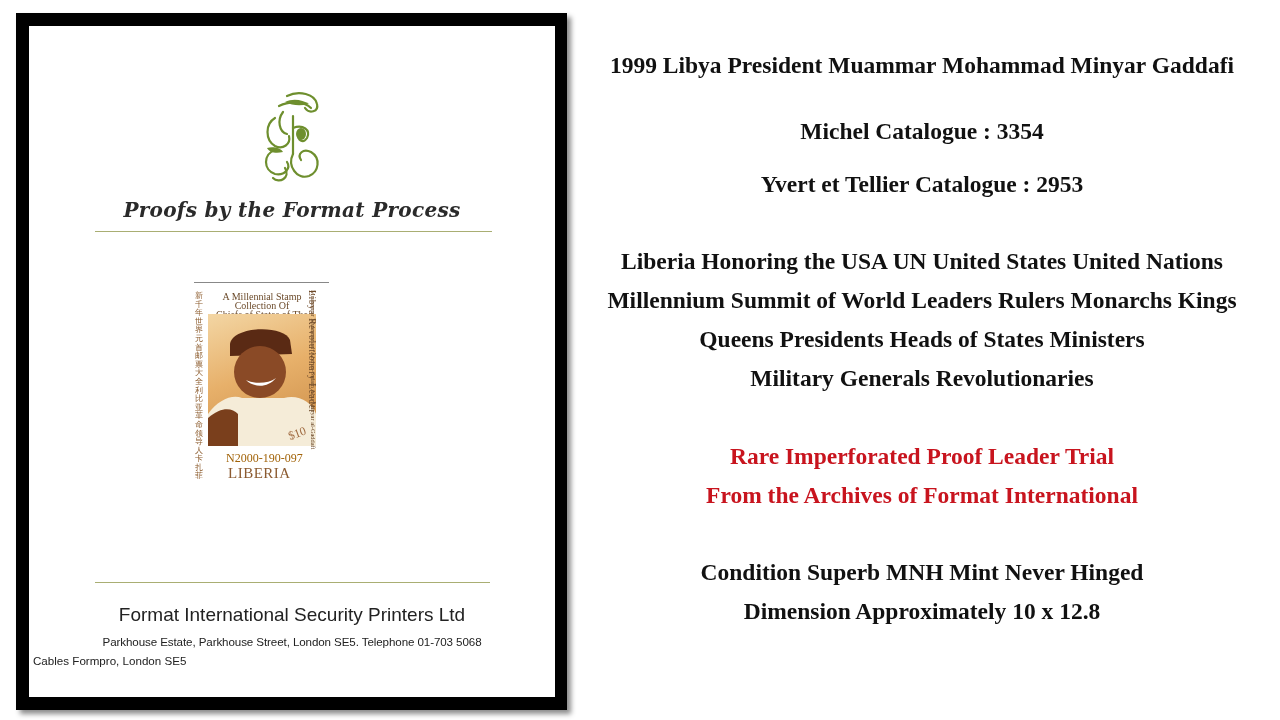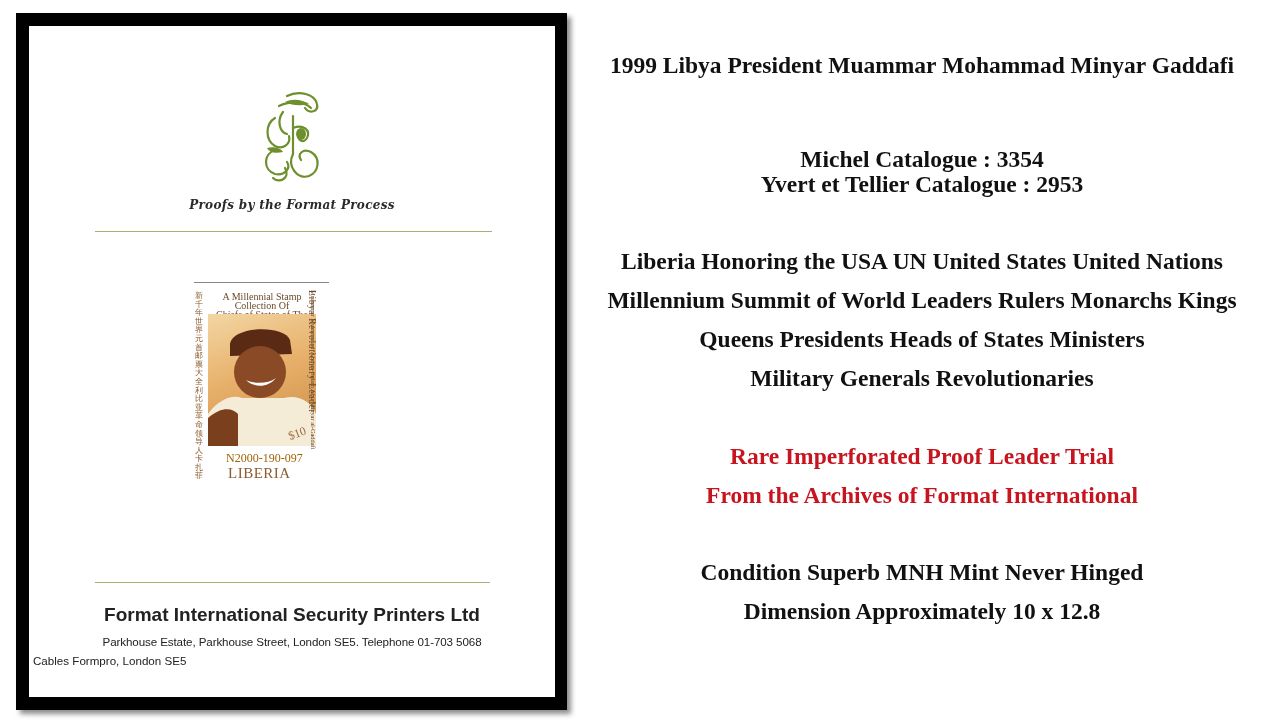--- a/index.html
+++ b/index.html
@@ -3,39 +3,39 @@
 <meta charset="utf-8">
 <style>
   html, body { margin:0; padding:0; }
   body { width:1280px; height:720px; background:#ffffff; position:relative; overflow:hidden; font-family:"Liberation Serif", serif; }
 
   
   .frame { position:absolute; left:16px; top:13px; width:551px; height:697px; background:#000; box-shadow:4px 4px 5px rgba(0,0,0,0.45); }
   .card { position:absolute; left:13px; top:13px; width:526px; height:671px; background:#fff; }
 
   .logo { position:absolute; left:228px; top:62px; width:70px; height:98px; }
-  .proofs-title { position:absolute; left:0; width:100%; top:172px; text-align:center; font-family:"DejaVu Serif", serif; font-style:italic; font-weight:bold; font-size:12px; color:#2a2a2a; letter-spacing:0.3px; }
+  .proofs-title { position:absolute; left:0; width:100%; top:172px; text-align:center; font-family:"DejaVu Serif", serif; font-style:italic; font-weight:bold; font-size:20px; color:#2a2a2a; letter-spacing:0.3px; }
   .rule { position:absolute; height:1px; background:#9aa05a; opacity:0.85; }
   .rule.top { left:66px; width:397px; top:205px; }
   .rule.bottom { left:66px; width:395px; top:556px; }
 
   
   .stamp-hairline { position:absolute; left:165px; top:256px; width:135px; height:1px; background:#555; opacity:0.7; }
   .stamp { position:absolute; left:163px; top:258px; width:135px; height:200px; background:#fff; }
   .stamp-cjk-left { position:absolute; left:2px; top:8px; width:10px; font-size:8px; line-height:8.6px; color:#8b5a2b; word-break:break-all; text-align:center; }
   .stamp-head { position:absolute; left:16px; top:8px; width:108px; font-size:10px; line-height:9px; color:#6b4a2a; text-align:center; }
   .stamp-portrait { position:absolute; left:16px; top:30px; width:108px; height:132px; overflow:hidden;
      background:linear-gradient(160deg,#f3d6a4 0%,#e7b06a 45%,#c98a45 100%); }
   .stamp-vert { position:absolute; right:-2px; top:6px; width:24px; height:190px; }
   .stamp-vert .v1 { position:absolute; left:12px; top:0; transform-origin:0 0; transform:rotate(90deg); font-size:9.5px; color:#6e4a2a; white-space:nowrap; letter-spacing:0.6px; }
   .stamp-vert .v2 { position:absolute; left:2px; top:0; transform-origin:0 0; transform:rotate(90deg) translateY(-10px); font-size:6.4px; color:#6e4a2a; white-space:nowrap; }
   .stamp-code { position:absolute; left:34px; top:167px; font-size:12px; color:#a16207; }
   .stamp-country { position:absolute; left:36px; top:181px; font-size:15px; color:#8b5a30; letter-spacing:0.5px; }
 
-  .company { position:absolute; left:0; width:100%; top:578px; text-align:center; font-family:"Liberation Sans", sans-serif; font-size:19px; color:#222;font-weight:bold; }
+  .company { position:absolute; left:0; width:100%; top:578px; text-align:center; font-family:"Liberation Sans", sans-serif; font-size:19px; color:#222; }
   .address { position:absolute; left:0; width:100%; top:609px; text-align:center; font-family:"Liberation Sans", sans-serif; font-size:11.6px; color:#222; letter-spacing:-0.1px; }
   .cables { position:absolute; left:4px; width:100%; top:628px; text-align:left; font-family:"Liberation Sans", sans-serif; font-size:11.6px; color:#222; }
 
   
   .desc { position:absolute; left:570px; width:704px; top:52px; text-align:center; font-family:"Liberation Serif", serif; font-weight:bold; font-size:23.5px; color:#111; }
   .desc .line { position:absolute; left:0; width:100%; white-space:nowrap; }
   .desc .red { color:#c8141e; }
 </style>
 </head>
 <body>
@@ -93,21 +93,21 @@
     <div class="rule bottom"></div>
     <div class="company">Format International Security Printers Ltd</div>
     <div class="address">Parkhouse Estate, Parkhouse Street, London SE5. Telephone 01-703 5068</div>
     <div class="cables">Cables Formpro, London SE5</div>
   </div>
 </div>
 
 <div class="desc">
   <div class="line" style="top:0px">1999 Libya President Muammar Mohammad Minyar Gaddafi</div>
 
-  <div class="line" style="top:94px">Michel Catalogue : 3354</div>
+  <div class="line" style="top:66px">Michel Catalogue : 3354</div>
   <div class="line" style="top:119px">Yvert et Tellier Catalogue : 2953</div>
 
   <div class="line" style="top:196px">Liberia Honoring the USA UN United States United Nations</div>
   <div class="line" style="top:235px">Millennium Summit of World Leaders Rulers Monarchs Kings</div>
   <div class="line" style="top:274px">Queens Presidents Heads of States Ministers</div>
   <div class="line" style="top:313px">Military Generals Revolutionaries</div>
 
   <div class="line red" style="top:391px">Rare Imperforated Proof Leader Trial</div>
   <div class="line red" style="top:430px">From the Archives of Format International</div>
 

